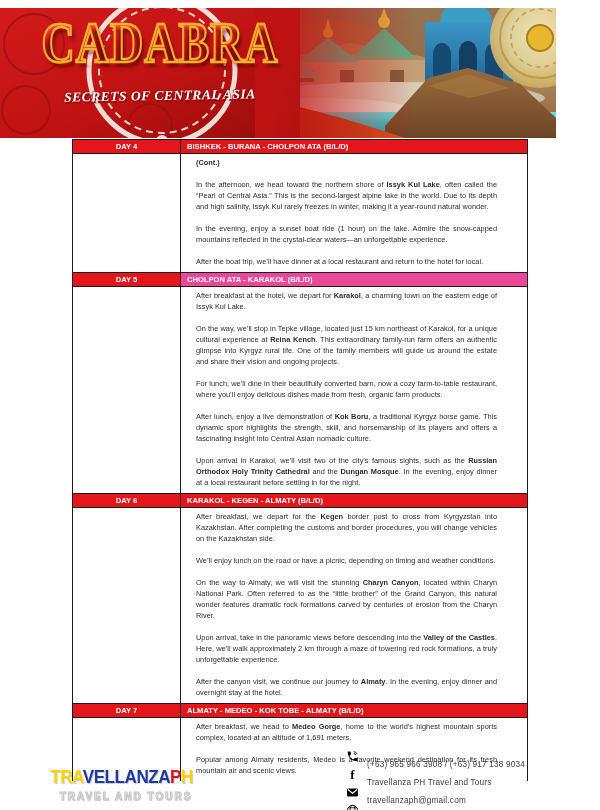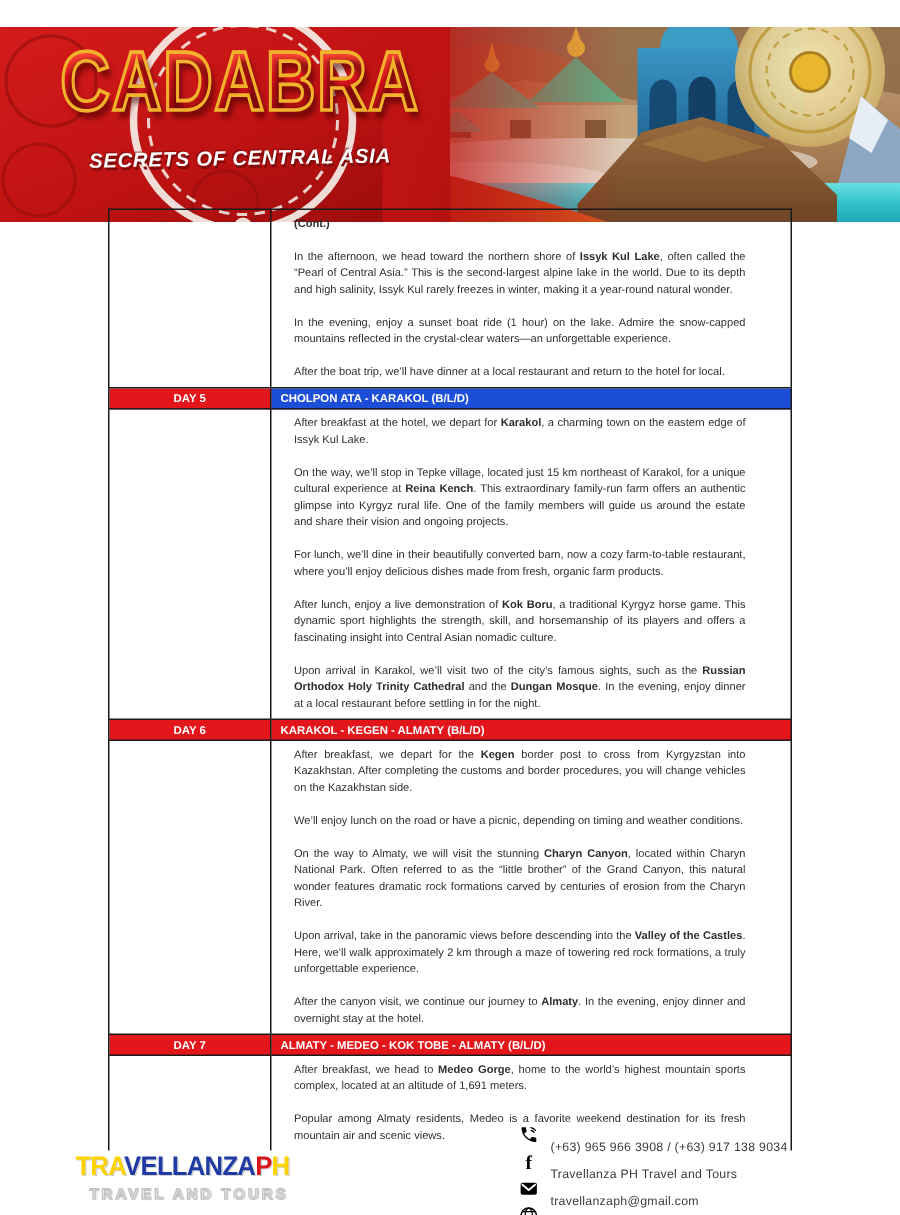--- a/index.html
+++ b/index.html
@@ -1,20 +1,20 @@
 <!DOCTYPE html>
 <html><head>
 <meta charset="utf-8">
 <style>
   html,body{margin:0;padding:0;background:#fff;}
   .page{position:relative;width:600px;height:810px;overflow:hidden;background:#fff;
         font-family:"Liberation Sans",sans-serif;}
 
   
-  .hero{position:absolute;left:0;top:18px;width:600px;height:130px;overflow:hidden;}
+  .hero{position:absolute;left:0;top:8px;width:556px;height:130px;overflow:hidden;font-family:Liberation Serif, serif;}
   .hero svg{position:absolute;left:0;top:0;}
   .hero-title{position:absolute;left:16px;top:8px;width:288px;text-align:center;
     font-weight:900;font-size:46px;letter-spacing:1px;line-height:1;
     transform:scaleY(1.22);transform-origin:top center;
     background:linear-gradient(#ff5a3c 5%,#e3161c 45%,#9c0d0d 95%);
     -webkit-background-clip:text;background-clip:text;color:#d31318;
     -webkit-text-fill-color:transparent;
     -webkit-text-stroke:2px #f2b32c;
     text-shadow:3px 4px 3px rgba(70,0,0,.55);}
   .hero-subtitle{position:absolute;left:22px;top:80px;width:276px;text-align:center;
@@ -149,32 +149,36 @@
         <circle cx="162" cy="-9" r="6" fill="#f6f3ec" opacity=".9"></circle>
         <circle cx="162" cy="133" r="6" fill="#f6f3ec" opacity=".9"></circle>
       </g>
     </svg>
     <div class="hero-title">CADABRA</div>
     <div class="hero-subtitle">SECRETS OF CENTRAL ASIA</div>
   </header>
 
   <table class="itinerary">
     <tbody>
+        <tr class="day-header">
+          <td class="day-cell" style="background: rgb(227, 22, 28);">DAY 4</td>
+          <td class="route-cell" style="background: rgb(227, 22, 28);">BISHKEK - BURANA - CHOLPON ATA (B/L/D)</td>
+        </tr>
         <tr>
           <td class="day-cell"></td>
           <td class="body-cell">
             <p><b>(Cont.)</b></p>
             <p><span>In the afternoon, we head toward the northern shore of </span><b>Issyk Kul Lake</b><span>, often called the “Pearl of Central Asia.” This is the second-largest alpine lake in the world. Due to its depth and high salinity, Issyk Kul rarely freezes in winter, making it a year-round natural wonder.</span></p>
             <p><span>In the evening, enjoy a sunset boat ride (1 hour) on the lake. Admire the snow-capped mountains reflected in the crystal-clear waters—an unforgettable experience.</span></p>
             <p><span>After the boat trip, we’ll have dinner at a local restaurant and return to the hotel for local.</span></p>
           </td>
         </tr>
         <tr class="day-header">
           <td class="day-cell" style="background: rgb(227, 22, 28);">DAY 5</td>
-          <td class="route-cell" style="background: #1d4ed8;">CHOLPON ATA - KARAKOL (B/L/D)</td>
+          <td class="route-cell" style="background: #ec4899;">CHOLPON ATA - KARAKOL (B/L/D)</td>
         </tr>
         <tr>
           <td class="day-cell"></td>
           <td class="body-cell">
             <p><span>After breakfast at the hotel, we depart for </span><b>Karakol</b><span>, a charming town on the eastern edge of Issyk Kul Lake.</span></p>
             <p><span>On the way, we’ll stop in Tepke village, located just 15 km northeast of Karakol, for a unique cultural experience at </span><b>Reina Kench</b><span>. This extraordinary family-run farm offers an authentic glimpse into Kyrgyz rural life. One of the family members will guide us around the estate and share their vision and ongoing projects.</span></p>
             <p><span>For lunch, we’ll dine in their beautifully converted barn, now a cozy farm-to-table restaurant, where you’ll enjoy delicious dishes made from fresh, organic farm products.</span></p>
             <p><span>After lunch, enjoy a live demonstration of </span><b>Kok Boru</b><span>, a traditional Kyrgyz horse game. This dynamic sport highlights the strength, skill, and horsemanship of its players and offers a fascinating insight into Central Asian nomadic culture.</span></p>
             <p><span>Upon arrival in Karakol, we’ll visit two of the city’s famous sights, such as the </span><b>Russian Orthodox Holy Trinity Cathedral</b><span> and the </span><b>Dungan Mosque</b><span>. In the evening, enjoy dinner at a local restaurant before settling in for the night.</span></p>
           </td>

